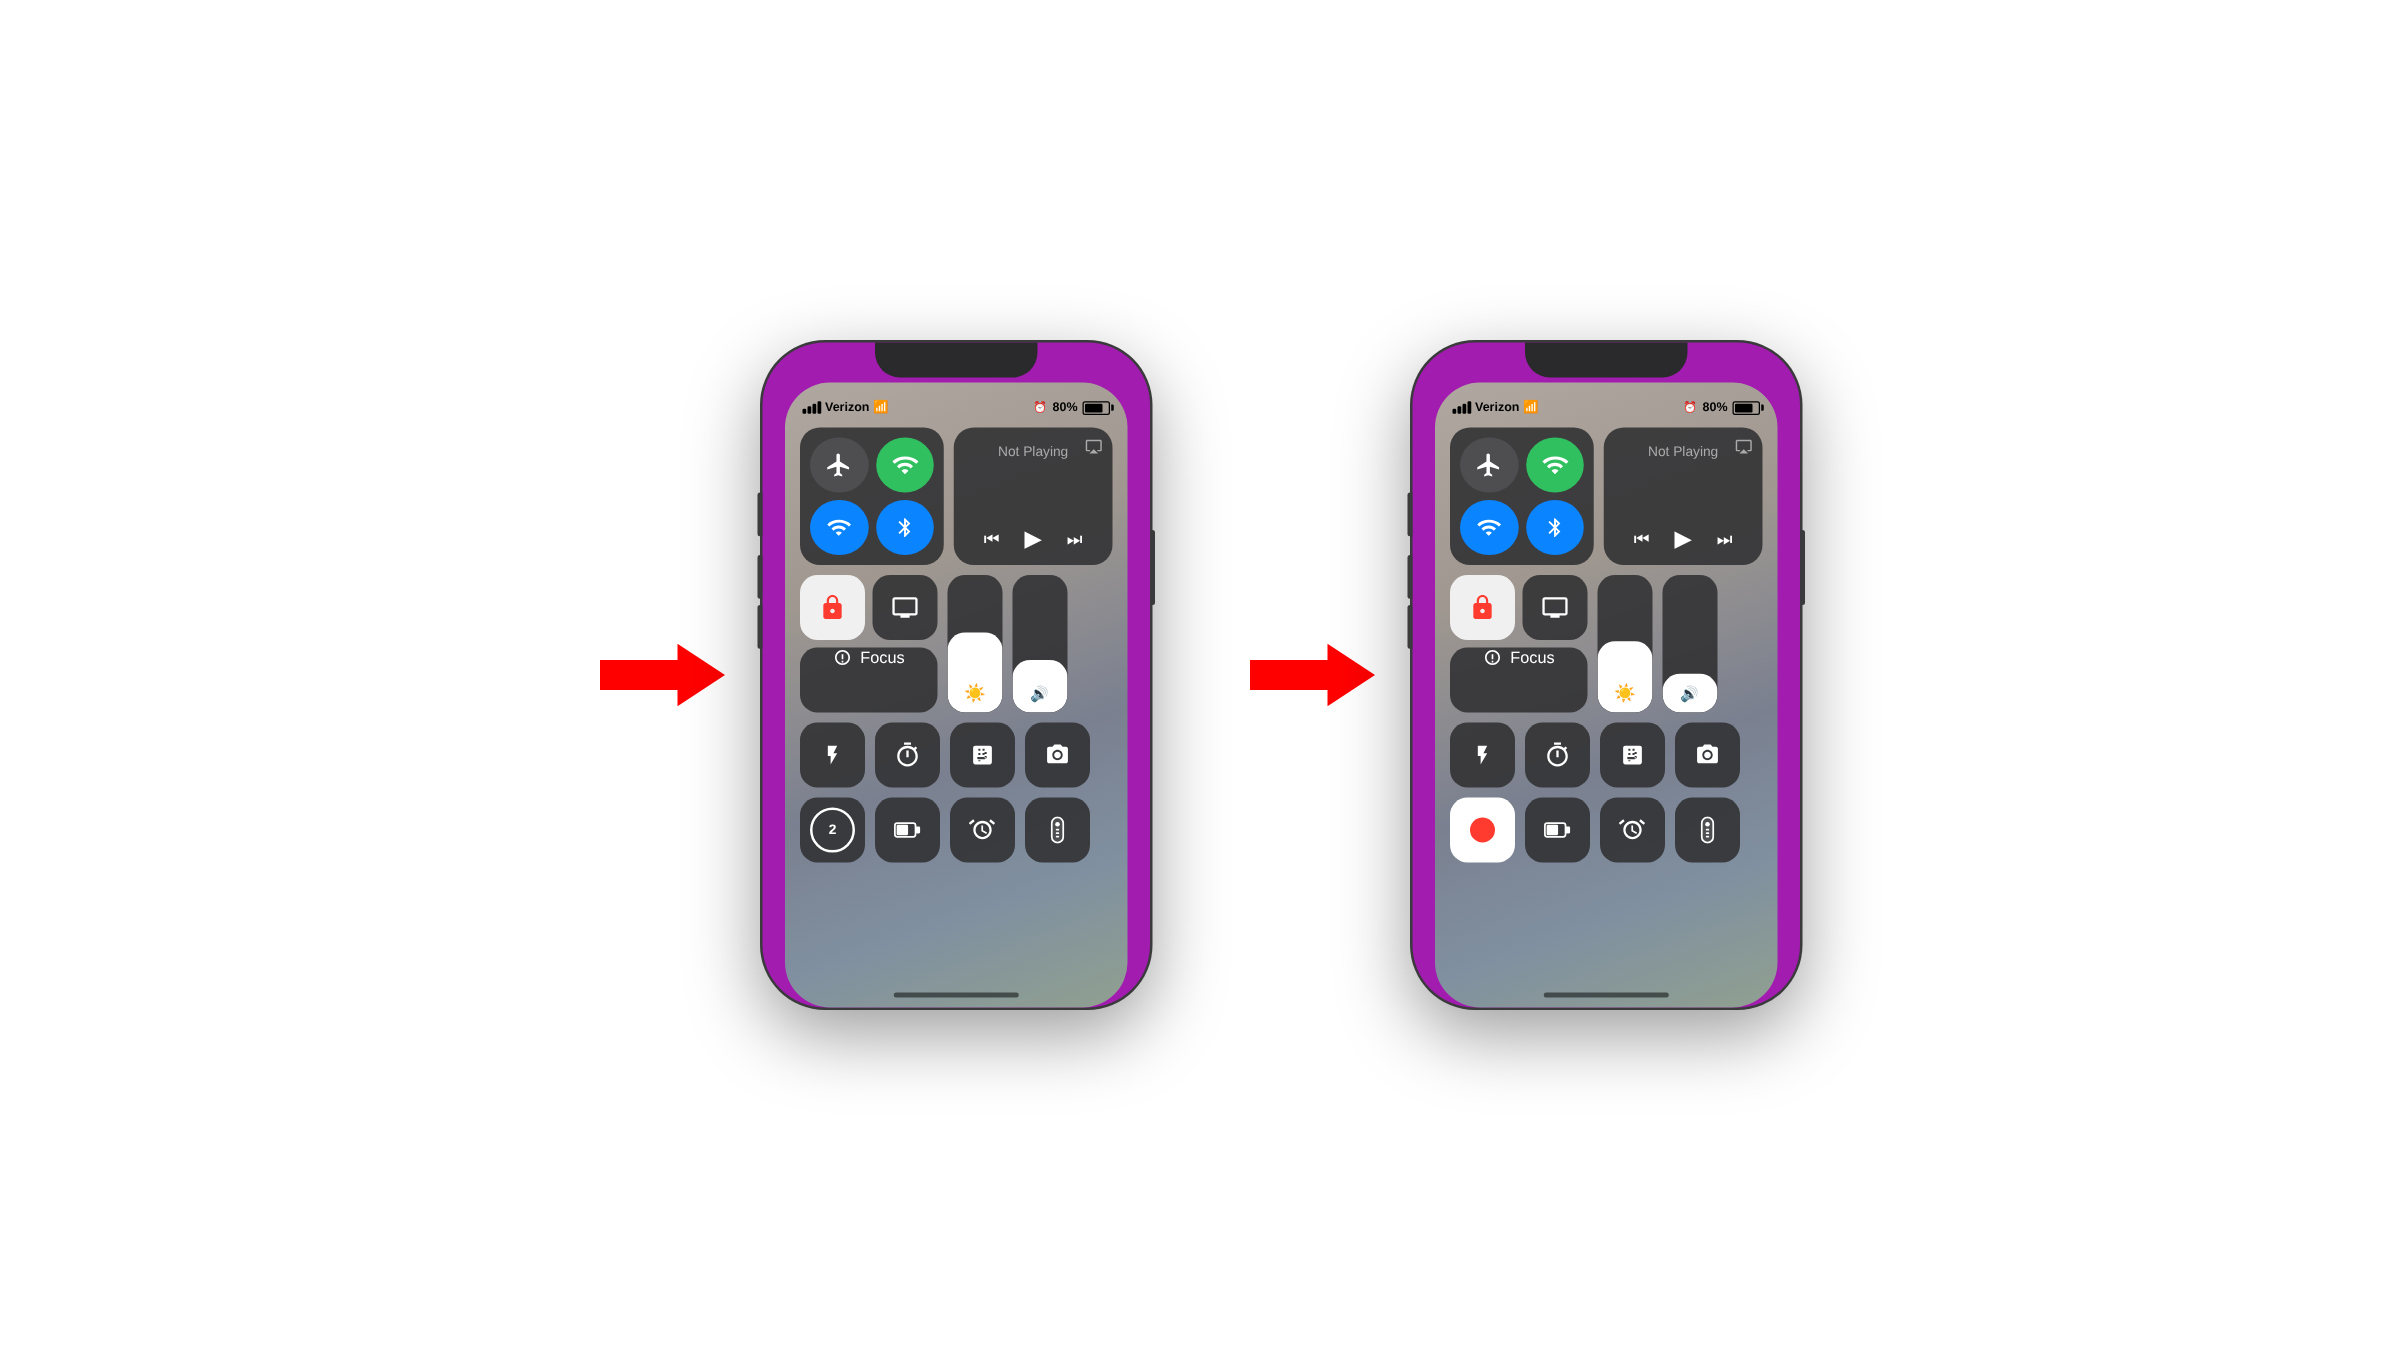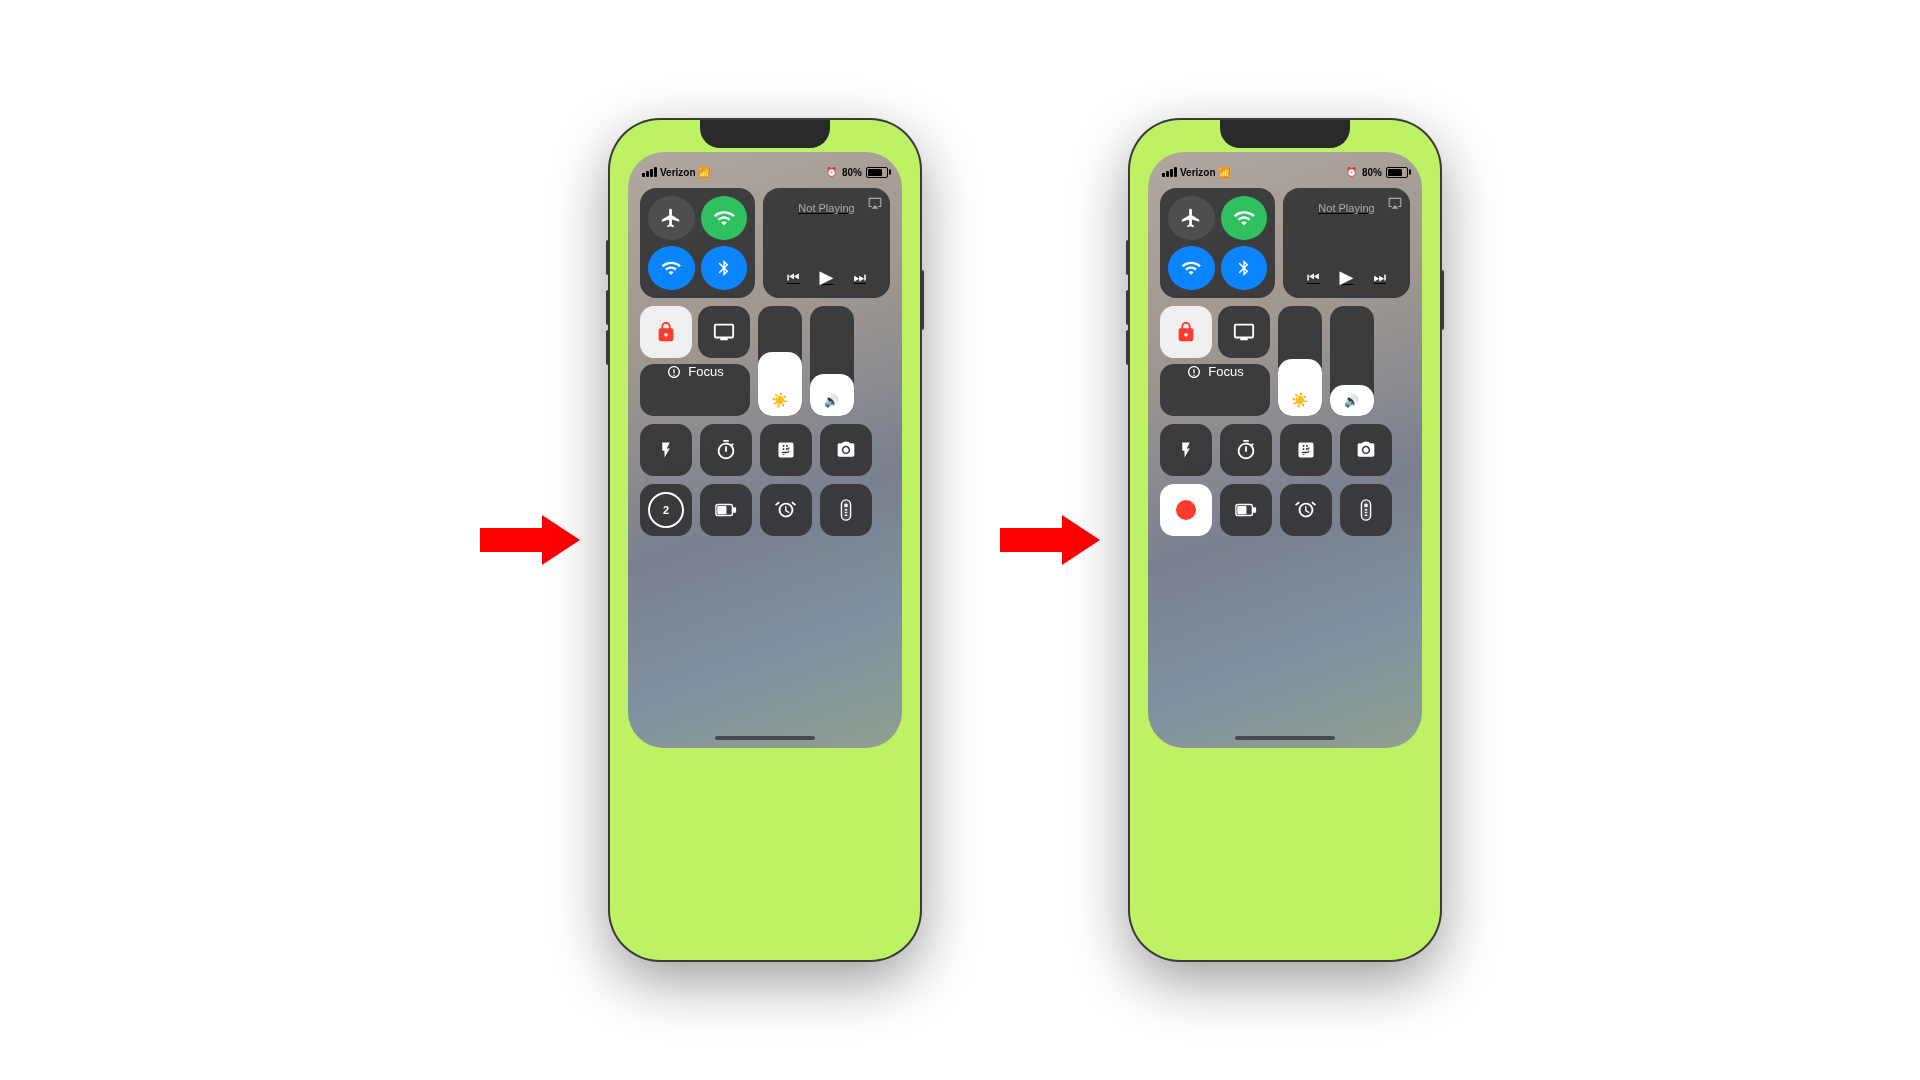--- a/index.html
+++ b/index.html
@@ -23,22 +23,22 @@
 
     
     .arrow {
       display: flex;
       align-items: center;
     }
 
     
     .phone {
       width: 310px;
-      height: 840px;
-      background: #bef264;
+      height: 532px;
+      background: #a21caf;
       border-radius: 50px;
       position: relative;
       box-shadow: 0 0 0 2px #3a3a3c, 0 20px 60px rgba(0,0,0,0.4);
       display: flex;
       flex-direction: column;
       align-items: center;
     }
 
     
     .notch {
@@ -208,21 +208,20 @@
     .now-playing {
       flex: 1;
       height: 110px;
       background: rgba(50,50,52,0.9);
       border-radius: 16px;
       padding: 10px;
       display: flex;
       flex-direction: column;
       justify-content: space-between;
       position: relative;
-      text-decoration: underline;
     }
     .airplay-icon {
       position: absolute;
       top: 8px;
       right: 8px;
       font-size: 10px;
       color: #aaa;
     }
     .now-playing-title {
       font-size: 11px;

